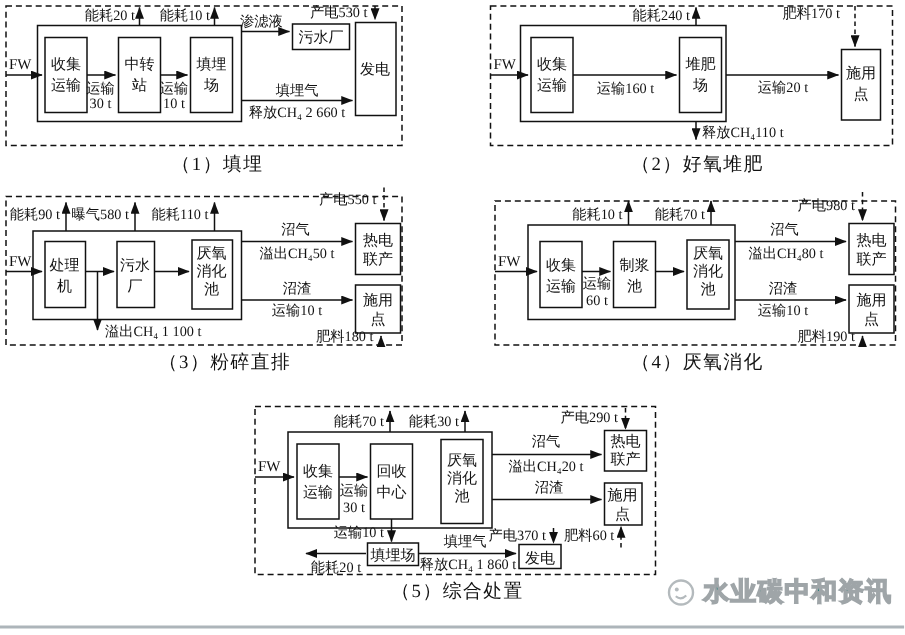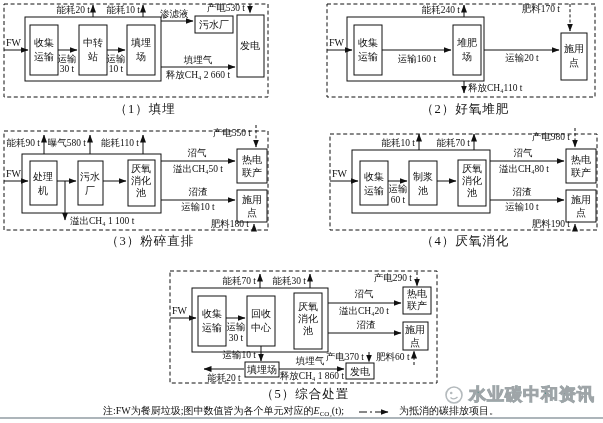--- a/index.html
+++ b/index.html
@@ -237,30 +237,20 @@
     <text class="bxt" x="360" y="375">发电</text>
     <text class="lbl end" x="256" y="358">运输10 t</text>
     <text class="bxt" x="262" y="373">填埋场</text>
     <text class="lbl mid" x="224" y="381">能耗20 t</text>
     <text class="lbl mid" x="310" y="364">填埋气</text>
     <text class="lbl mid" x="312" y="379">释放CH₄ 1 860 t</text>
     <text class="cap" x="305" y="398">（5）综合处置</text>
   </g>
 </svg>
 
-<div class="note">
-  <span>注:FW为餐厨垃圾;图中数值皆为各个单元对应的</span><span class="it">E</span><span class="sub">CO₂</span><span>(t);</span><svg class="legend-arrow" width="36" height="10">
-        <defs>
-          <marker id="ah2" viewBox="0 0 8 6" markerWidth="8" markerHeight="6" refX="7.5" refY="3" orient="auto" markerUnits="userSpaceOnUse">
-            <path d="M0 0 L8 3 L0 6 Z" fill="#111"></path>
-          </marker>
-        </defs>
-        <line x1="1" y1="5" x2="30" y2="5" stroke="#111" stroke-width="1" stroke-dasharray="8 3 2 3" marker-end="url(#ah2)"></line>
-      </svg><span>为抵消的碳排放项目。</span>
-</div>
 
 <div class="wm">
   <svg width="20" height="20">
     <circle cx="10" cy="10" r="8" fill="none" stroke="#b4babd" stroke-width="1.6"></circle>
     <circle cx="7.2" cy="8" r="1.3" fill="#b4babd"></circle>
     <path d="M6.5 12.5 Q10 15.5 13.5 12" fill="none" stroke="#b4babd" stroke-width="1.4"></path>
   </svg>
   <span class="wm-text">水业碳中和资讯</span>
 </div>
 

